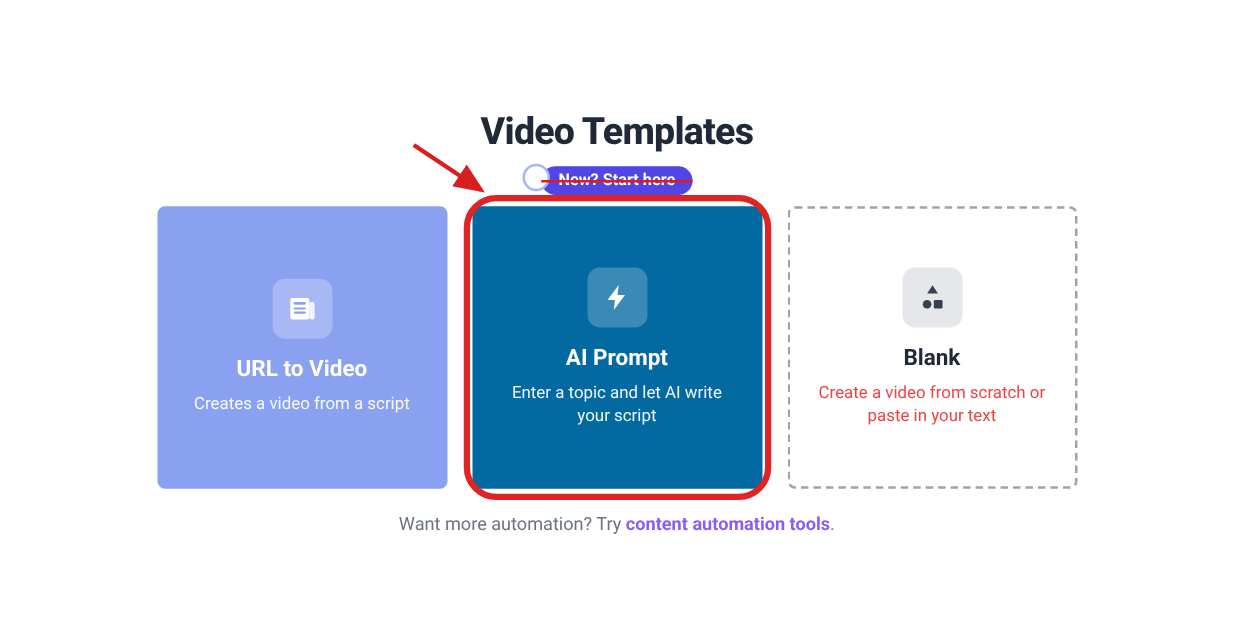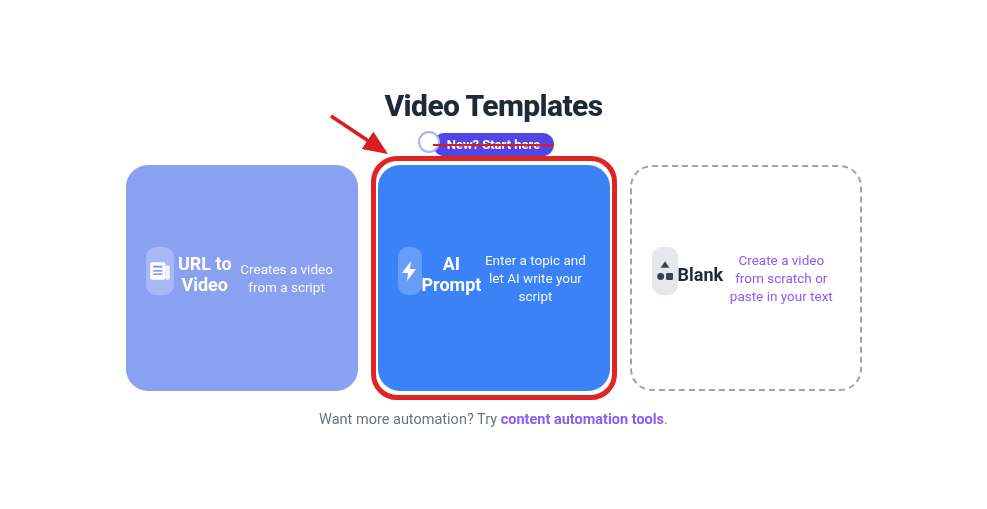--- a/index.html
+++ b/index.html
@@ -5,31 +5,31 @@
     *{box-sizing:border-box;margin:0;padding:0}
     body{font-family:-apple-system,BlinkMacSystemFont,"Segoe UI",Roboto,Helvetica,Arial,sans-serif;background:#fff;width:987px;height:509px;overflow:hidden;position:relative}
     .container{display:flex;flex-direction:column;align-items:center;padding-top:88px}
     .title{font-size:30px;font-weight:800;color:#1f2937;letter-spacing:-0.02em}
     .subtitle{margin-top:6px;font-size:15px;color:#6b7280}
     .badge-wrap{position:relative;margin-top:6px;height:30px;display:flex;align-items:center;justify-content:center}
     .badge-circle{position:absolute;left:-15px;top:2px;width:22px;height:22px;border:2px solid #a5b4fc;border-radius:50%;background:#fff;z-index:2}
     .badge{display:inline-block;background:#4f46e5;color:#fff;font-weight:700;font-size:13px;padding:4px 14px;border-radius:14px;position:relative;z-index:1}
     .badge-strike{position:absolute;left:0;right:0;top:50%;height:2px;background:#df1b1b;z-index:3}
     .cards{display:flex;gap:20px;margin-top:6px;position:relative;z-index:1}
-    .card{width:232px;height:226px;border-radius:22px;display:flex;flex-direction:row;align-items:center;justify-content:center;text-align:center;padding:18px 20px;color:#fff;cursor:pointer}
+    .card{width:232px;height:226px;border-radius:6px;display:flex;flex-direction:column;align-items:center;justify-content:center;text-align:center;padding:18px 20px;color:#fff;cursor:pointer}
     .card .icon-box{width:48px;height:48px;border-radius:10px;display:flex;align-items:center;justify-content:center;margin-bottom:14px}
     .card h3{font-size:18px;font-weight:700;margin-bottom:8px}
     .card p{font-size:13.5px;line-height:1.35;opacity:.94}
     .card-url{background:#8aa0f0}
     .card-url .icon-box{background:rgba(255,255,255,.25)}
-    .card-ai{background:#3b82f6;position:relative}
+    .card-ai{background:#0369a1;position:relative}
     .card-ai .icon-box{background:rgba(255,255,255,.22)}
     .card-blank{background:#fff;color:#1f2937;border:2.5px dashed #9ca3af}
     .card-blank .icon-box{background:#e5e7eb}
-    .card-blank p{color:#8b5cf6;opacity:1}
+    .card-blank p{color:#ef4444;opacity:1}
     .ai-highlight{position:absolute;top:-9px;left:-7px;right:-7px;bottom:-9px;border:5px solid #e02424;border-radius:26px;pointer-events:none;z-index:3}
     .footer{margin-top:20px;font-size:14.5px;color:#6b7280}
     .footer a{color:#8b5cf6;text-decoration:none;font-weight:700;cursor:pointer}
     .arrow{position:absolute;left:327px;top:112px;z-index:5}
   </style>
 </head>
 <body>
 
 <div class="container">
   <div class="title">Video Templates</div>

